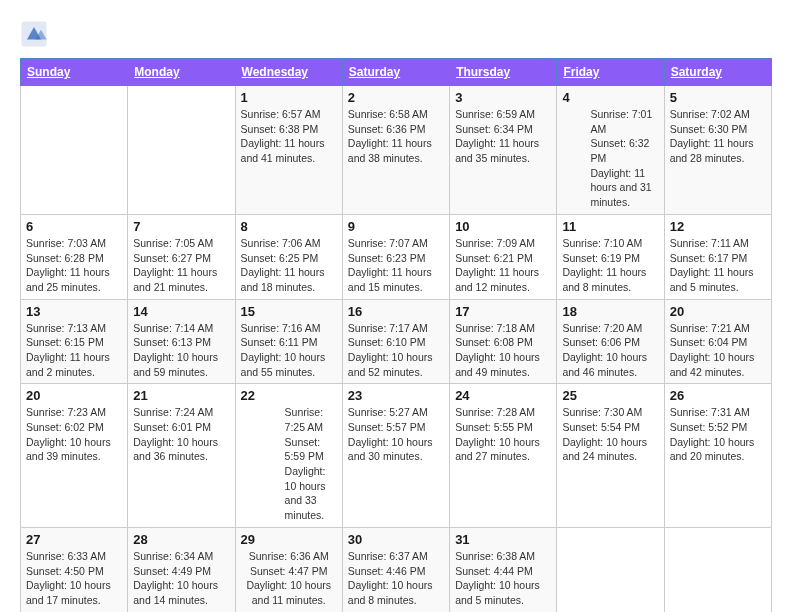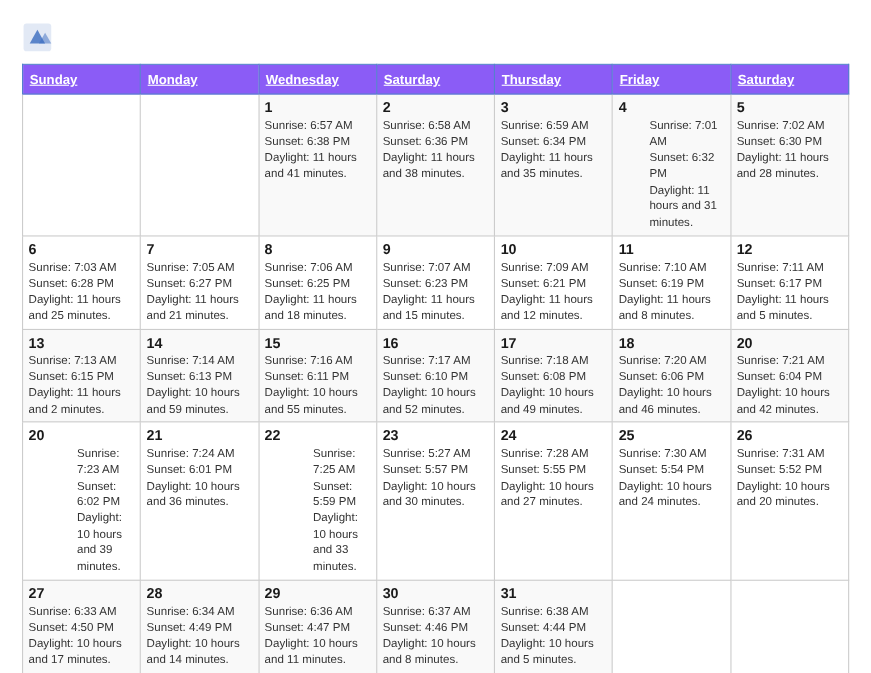--- a/index.html
+++ b/index.html
@@ -244,21 +244,21 @@
         <td>
           <span class="day-num">20</span>
           <div class="day-info" style="white-space: pre-line;">Sunrise: 7:21 AM
 Sunset: 6:04 PM
 Daylight: 10 hours and 42 minutes.</div>
         </td>
       </tr>
       <tr>
         <td>
           <span class="day-num">20</span>
-          <div class="day-info" style="white-space: pre-line; margin-left: 44px;">Sunrise: 7:23 AM
+          <div class="day-info" style="white-space: pre-line;">Sunrise: 7:23 AM
 Sunset: 6:02 PM
 Daylight: 10 hours and 39 minutes.</div>
         </td>
         <td>
           <span class="day-num">21</span>
           <div class="day-info" style="white-space: pre-line;">Sunrise: 7:24 AM
 Sunset: 6:01 PM
 Daylight: 10 hours and 36 minutes.</div>
         </td>
         <td>
@@ -300,21 +300,21 @@
 Daylight: 10 hours and 17 minutes.</div>
         </td>
         <td>
           <span class="day-num">28</span>
           <div class="day-info" style="white-space: pre-line;">Sunrise: 6:34 AM
 Sunset: 4:49 PM
 Daylight: 10 hours and 14 minutes.</div>
         </td>
         <td>
           <span class="day-num">29</span>
-          <div class="day-info" style="white-space: pre-line;">Sunrise: 6:36 AM
+          <div class="day-info" style="white-space: pre-line; text-align: center;">Sunrise: 6:36 AM
 Sunset: 4:47 PM
 Daylight: 10 hours and 11 minutes.</div>
         </td>
         <td>
           <span class="day-num">30</span>
           <div class="day-info" style="white-space: pre-line;">Sunrise: 6:37 AM
 Sunset: 4:46 PM
 Daylight: 10 hours and 8 minutes.</div>
         </td>
         <td>

